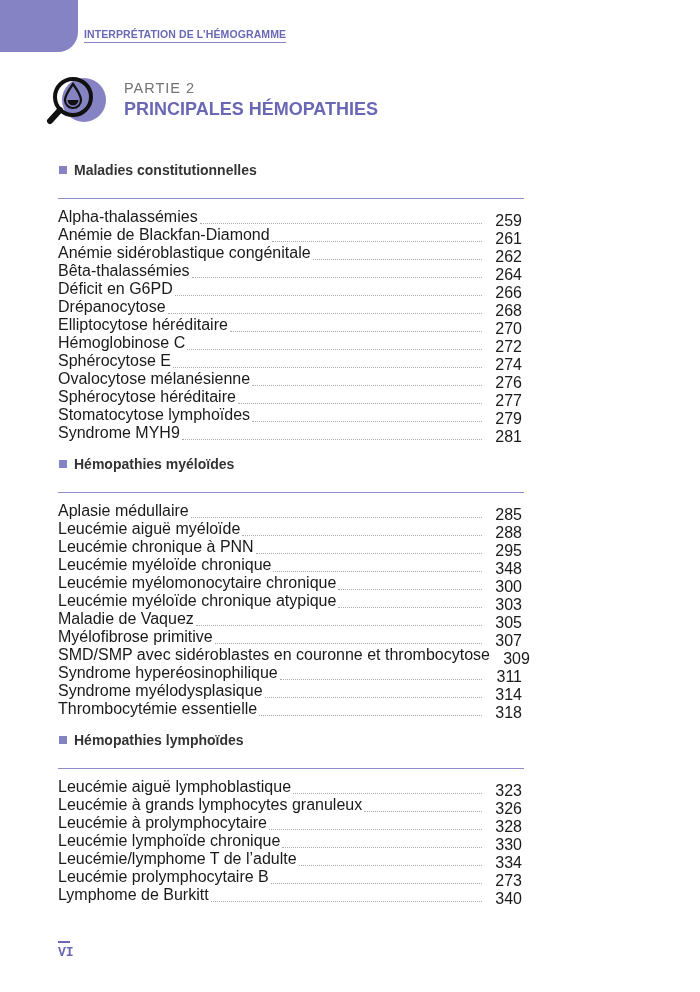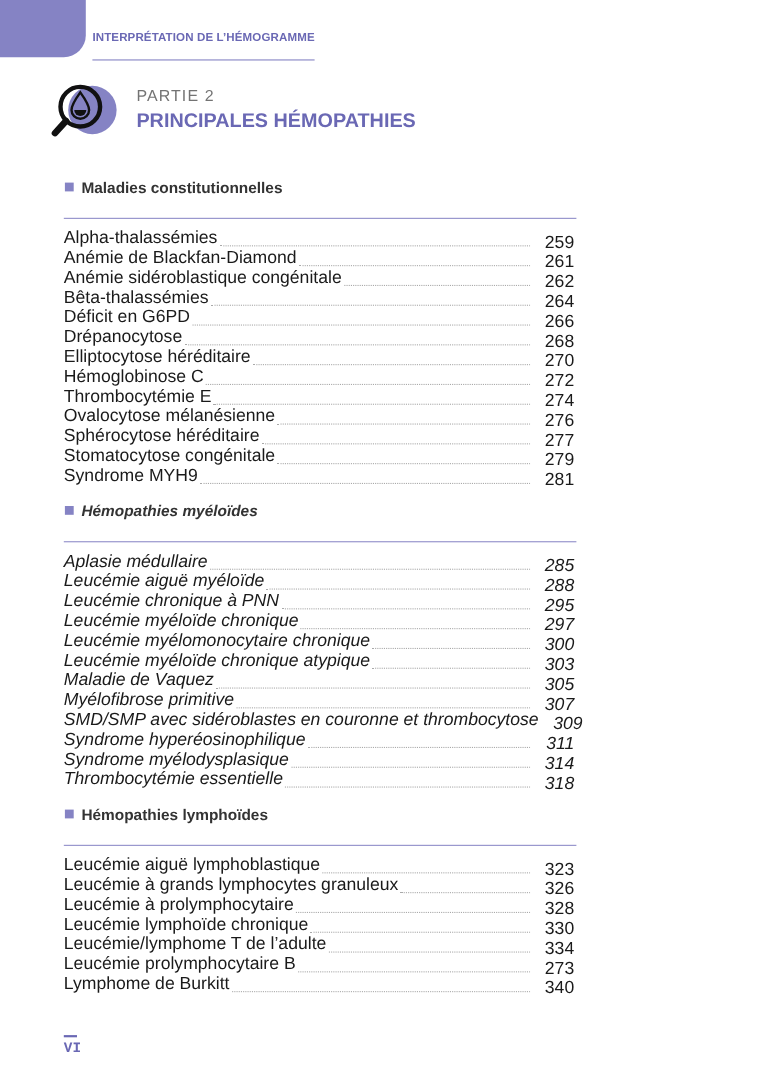--- a/index.html
+++ b/index.html
@@ -7,21 +7,21 @@
     width: 700px; height: 992px; background: #ffffff; position: relative; overflow: hidden;
     font-family: "Liberation Sans", "DejaVu Sans", sans-serif; color: #1a1a1a;
   }
   .corner-tab {
     position: absolute; left: 0; top: 0; width: 78px; height: 52px;
     background: #8583c4; border-bottom-right-radius: 20px;
   }
   .running-header {
     position: absolute; left: 84px; top: 28px;
     font-size: 10.5px; font-weight: bold; color: #6a68b4; letter-spacing: 0.1px;
-    padding-bottom: 14px; border-bottom: 1.5px solid #8583c4;
+    padding-bottom: 2px; border-bottom: 1.5px solid #8583c4;
   }
   .part-icon { position: absolute; left: 46px; top: 72px; width: 64px; height: 56px; }
   .part-label {
     position: absolute; left: 124px; top: 80px; font-size: 14.5px; color: #737373; letter-spacing: 1px;
   }
   .part-title {
     position: absolute; left: 124px; top: 99px; font-size: 18px; font-weight: bold; color: #6a68b4;
   }
   .section { position: absolute; left: 58px; width: 466px; }
   .section-header {
@@ -123,58 +123,58 @@
         </span>
       </div>
       <div class="toc-row">
         <span class="entry-title">Hémoglobinose C</span>
         <span class="leader-wrap"></span>
         <span class="page">
           <span>272</span>
         </span>
       </div>
       <div class="toc-row">
-        <span class="entry-title">Thrombocytémie E</span>
+        <span class="entry-title">Sphérocytose E</span>
         <span class="leader-wrap"></span>
         <span class="page">
           <span>274</span>
         </span>
       </div>
       <div class="toc-row">
         <span class="entry-title">Ovalocytose mélanésienne</span>
         <span class="leader-wrap"></span>
         <span class="page">
           <span>276</span>
         </span>
       </div>
       <div class="toc-row">
         <span class="entry-title">Sphérocytose héréditaire</span>
         <span class="leader-wrap"></span>
         <span class="page">
           <span>277</span>
         </span>
       </div>
       <div class="toc-row">
-        <span class="entry-title">Stomatocytose congénitale</span>
+        <span class="entry-title">Stomatocytose lymphoïdes</span>
         <span class="leader-wrap"></span>
         <span class="page">
           <span>279</span>
         </span>
       </div>
       <div class="toc-row">
         <span class="entry-title">Syndrome MYH9</span>
         <span class="leader-wrap"></span>
         <span class="page">
           <span>281</span>
         </span>
       </div>
     </div>
 </div>
 
-<div class="section" style="top:456px;font-style:italic;">
+<div class="section" style="top:456px;">
   <div class="section-header">
     <span class="sq"></span>
     <span>Hémopathies myéloïdes</span>
   </div>
   <div class="toc-list" id="list-1">
       <div class="toc-row">
         <span class="entry-title">Aplasie médullaire</span>
         <span class="leader-wrap"></span>
         <span class="page">
           <span>285</span>
@@ -191,21 +191,21 @@
         <span class="entry-title">Leucémie chronique à PNN</span>
         <span class="leader-wrap"></span>
         <span class="page">
           <span>295</span>
         </span>
       </div>
       <div class="toc-row">
         <span class="entry-title">Leucémie myéloïde chronique</span>
         <span class="leader-wrap"></span>
         <span class="page">
-          <span>297</span>
+          <span>348</span>
         </span>
       </div>
       <div class="toc-row">
         <span class="entry-title">Leucémie myélomonocytaire chronique</span>
         <span class="leader-wrap"></span>
         <span class="page">
           <span>300</span>
         </span>
       </div>
       <div class="toc-row">

